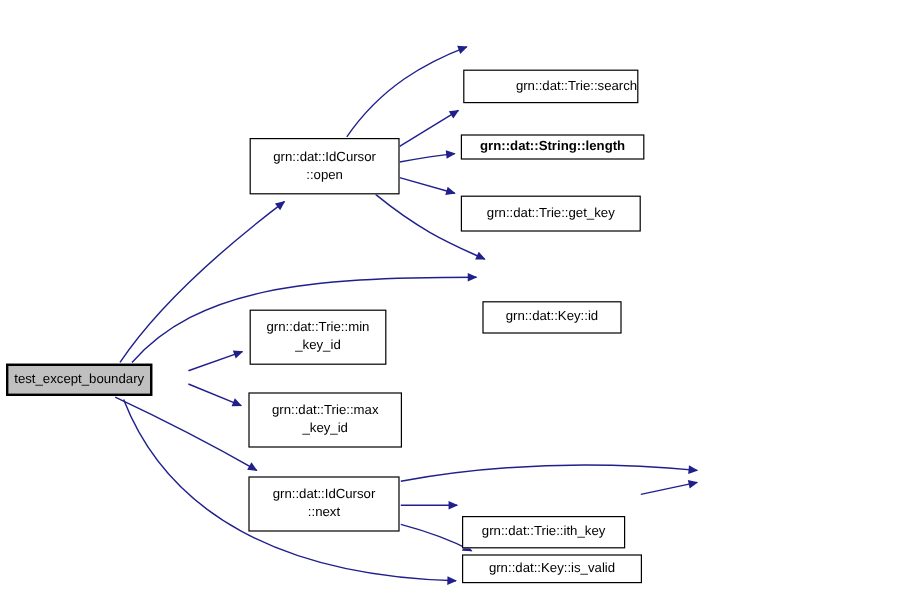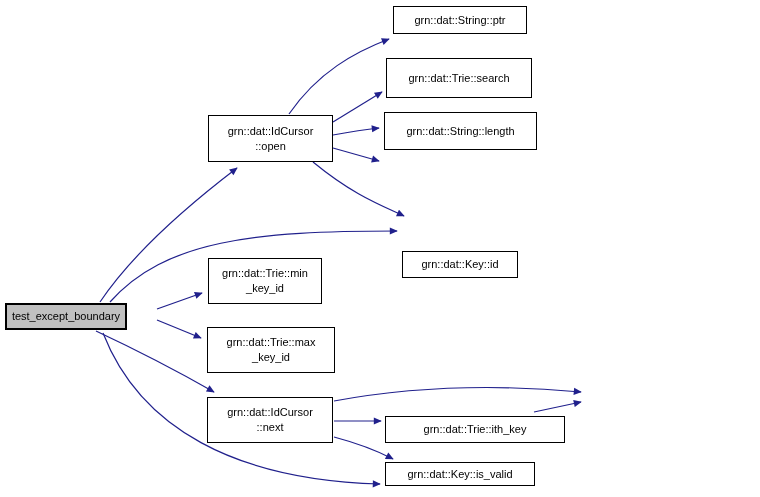--- a/index.html
+++ b/index.html
@@ -41,29 +41,29 @@
   }
   .node.highlight {
     background: var(--highlight-fill, #c0c0c0);
     border-width: 2px;
     cursor: default;
   }
   
   .n-test     { left: 5px;   top: 303px; width: 122px; height: 27px; }
   .n-open     { left: 208px; top: 115px; width: 125px; height: 47px; }
   .n-ptr      { left: 393px; top: 6px;   width: 134px; height: 28px; }
-  .n-search   { left: 386px; top: 58px;  width: 146px; height: 40px; }
-  .n-length   { left: 384px; top: 112px; width: 153px; height: 38px; }
+  .n-search   { left: 386px; top: 58px;  width: 146px; height: 28px; align-items: flex-end; }
+  .n-length   { left: 384px; top: 112px; width: 153px; height: 21px; font-weight: bold; }
   .n-getkey   { left: 384px; top: 163px; width: 150px; height: 30px; }
   .n-id       { left: 402px; top: 217px; width: 116px; height: 27px; margin-top: 34px; }
   .n-min      { left: 208px; top: 258px; width: 114px; height: 46px; }
   .n-max      { left: 207px; top: 327px; width: 128px; height: 46px; }
   .n-next     { left: 207px; top: 397px; width: 126px; height: 46px; }
   .n-invalid  { left: 585px; top: 381px; width: 166px; height: 29px; }
-  .n-ith      { left: 385px; top: 416px; width: 180px; height: 27px; }
+  .n-ith      { left: 385px; top: 430px; width: 136px; height: 27px; }
   .n-isvalid  { left: 385px; top: 462px; width: 150px; height: 24px; }
 </style>
 </head>
 <body>
 
 <div class="graph" style="--edge-color: #20208c; --node-border: #000000; --node-fill: #ffffff; --highlight-fill: #c0c0c0; --bg-color: #ffffff; --text-color: #000000;">
 
   <svg class="edge-layer" viewBox="0 0 760 497" xmlns="http://www.w3.org/2000/svg">
     <defs>
       <marker id="arrow" viewBox="0 0 10 10" refX="9" refY="5" markerWidth="9" markerHeight="8" orient="auto" markerUnits="userSpaceOnUse">
@@ -89,32 +89,32 @@
 
   <div class="node n-test highlight">
     <span>test_except_boundary</span>
   </div>
 
   <div class="node n-open">
     <span>grn::dat::IdCursor</span>
     <span>::open</span>
   </div>
 
-  <div class="node n-ptr">
-    <span>grn::dat::String::ptr</span>
-  </div>
 
   <div class="node n-search">
     <span>grn::dat::Trie::search</span>
   </div>
 
   <div class="node n-length">
     <span>grn::dat::String::length</span>
   </div>
 
+  <div class="node n-getkey">
+    <span>grn::dat::Trie::get_key</span>
+  </div>
 
   <div class="node n-id">
     <span>grn::dat::Key::id</span>
   </div>
 
   <div class="node n-min">
     <span>grn::dat::Trie::min</span>
     <span>_key_id</span>
   </div>
 

